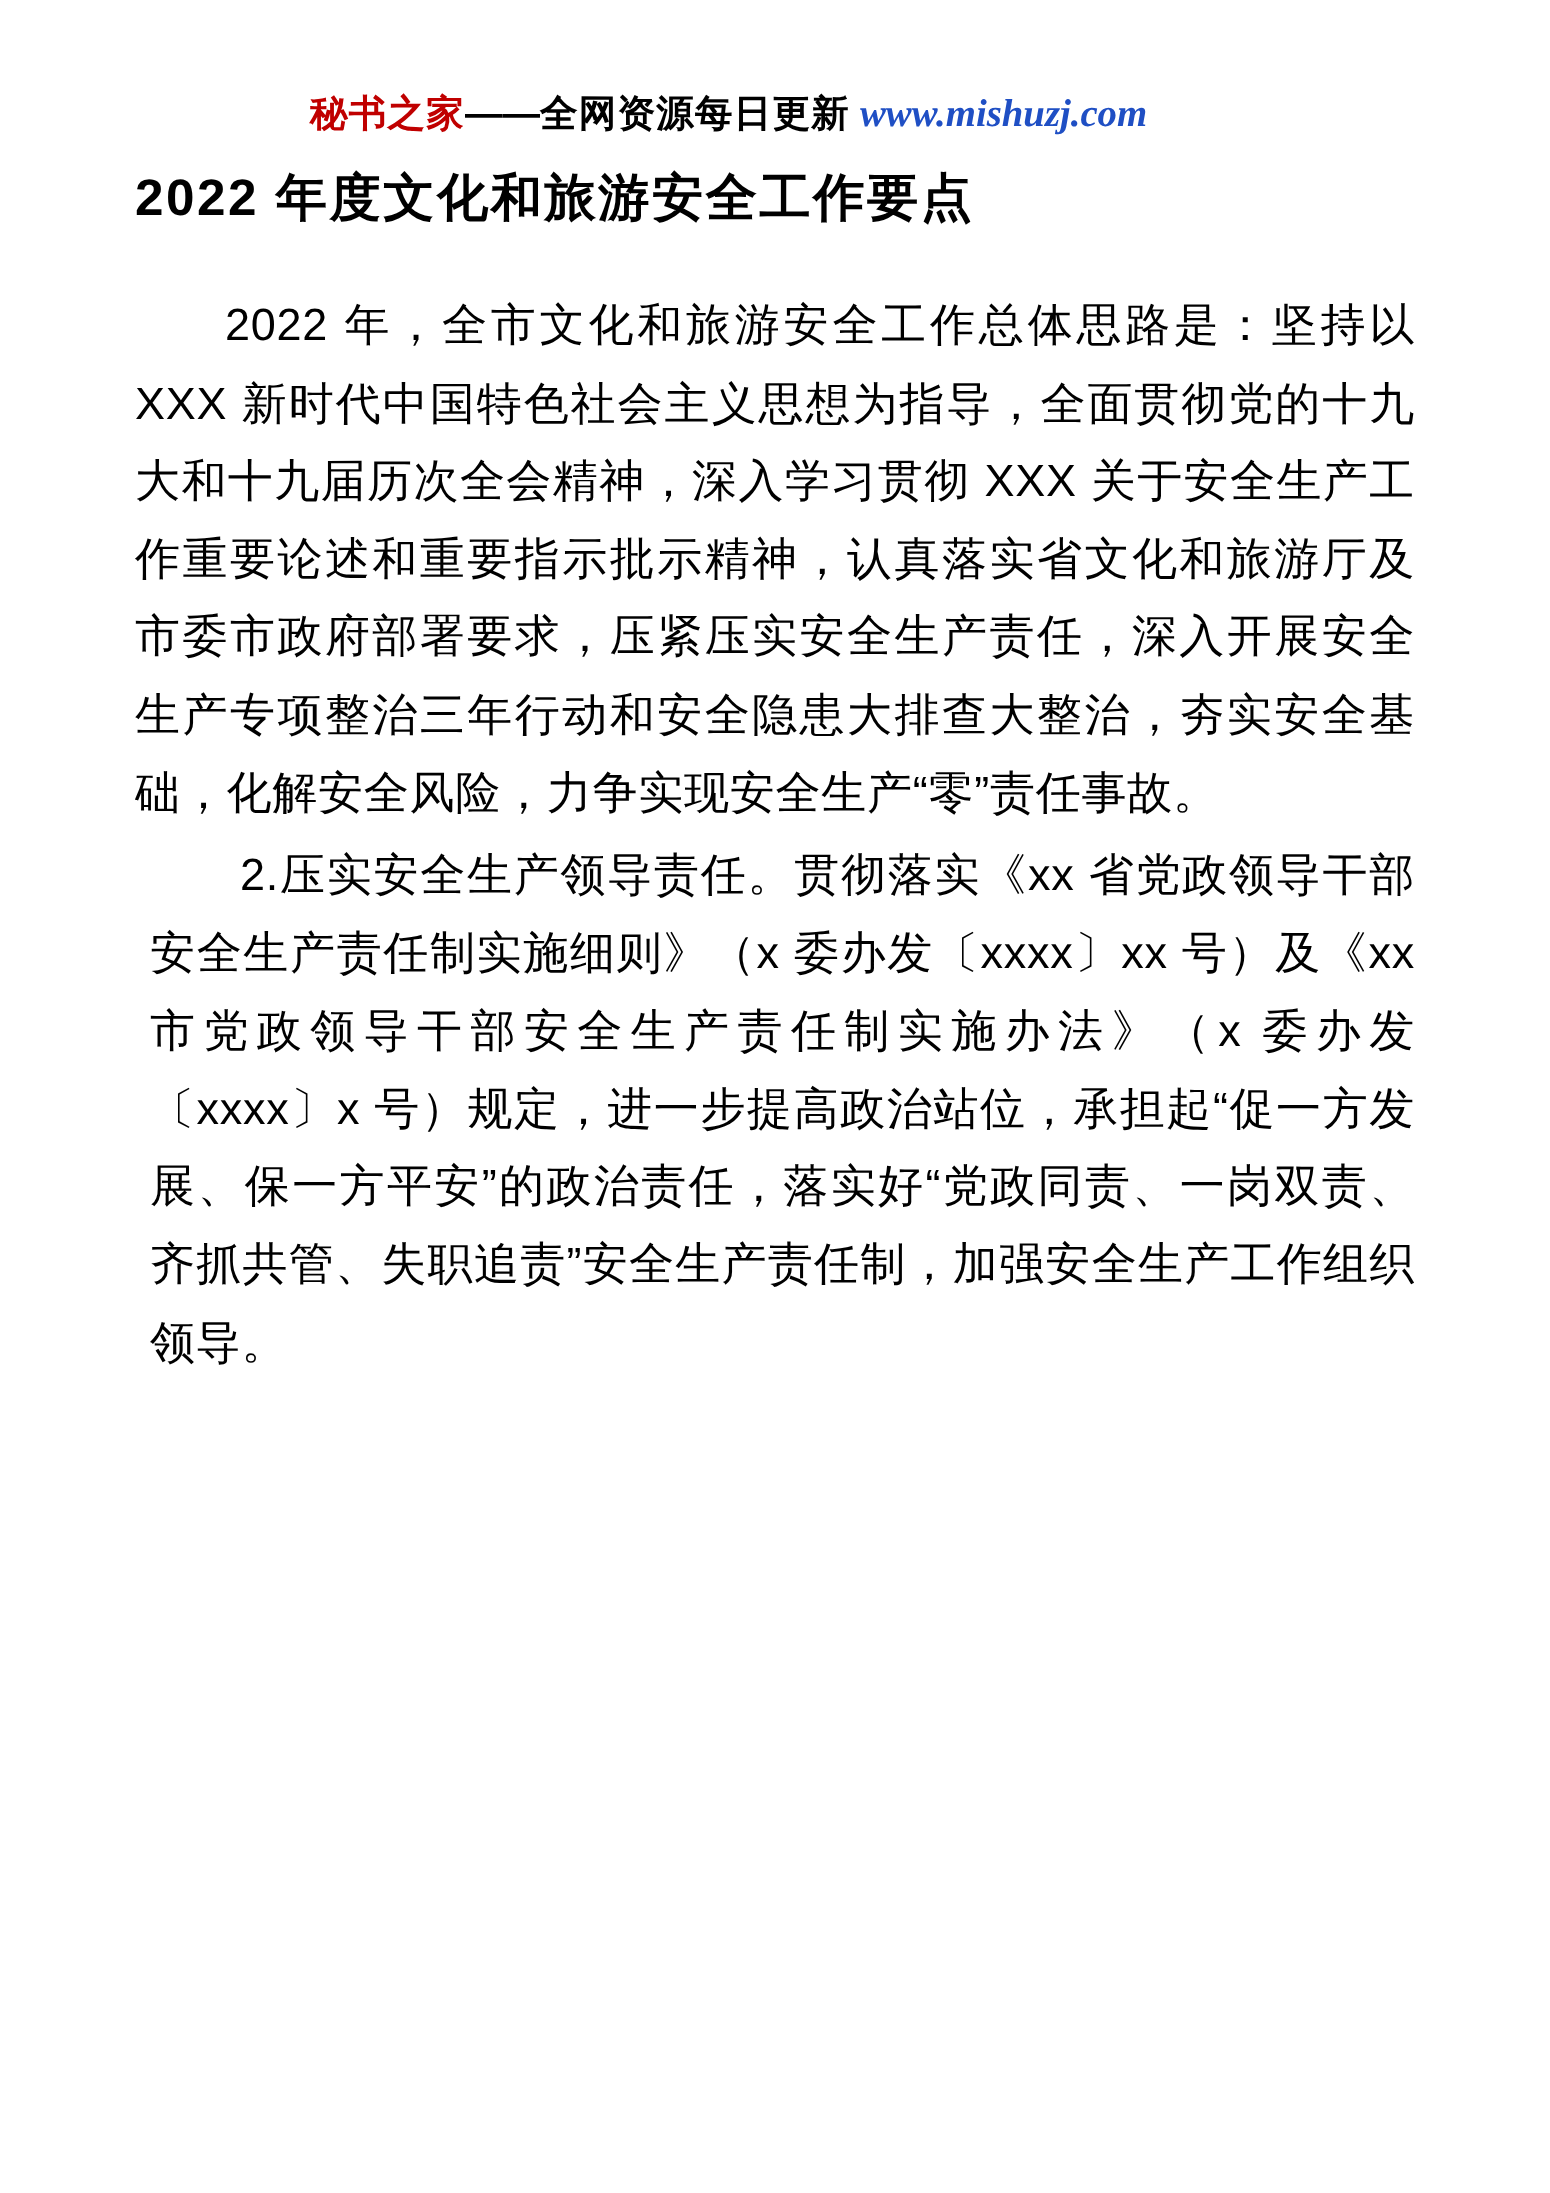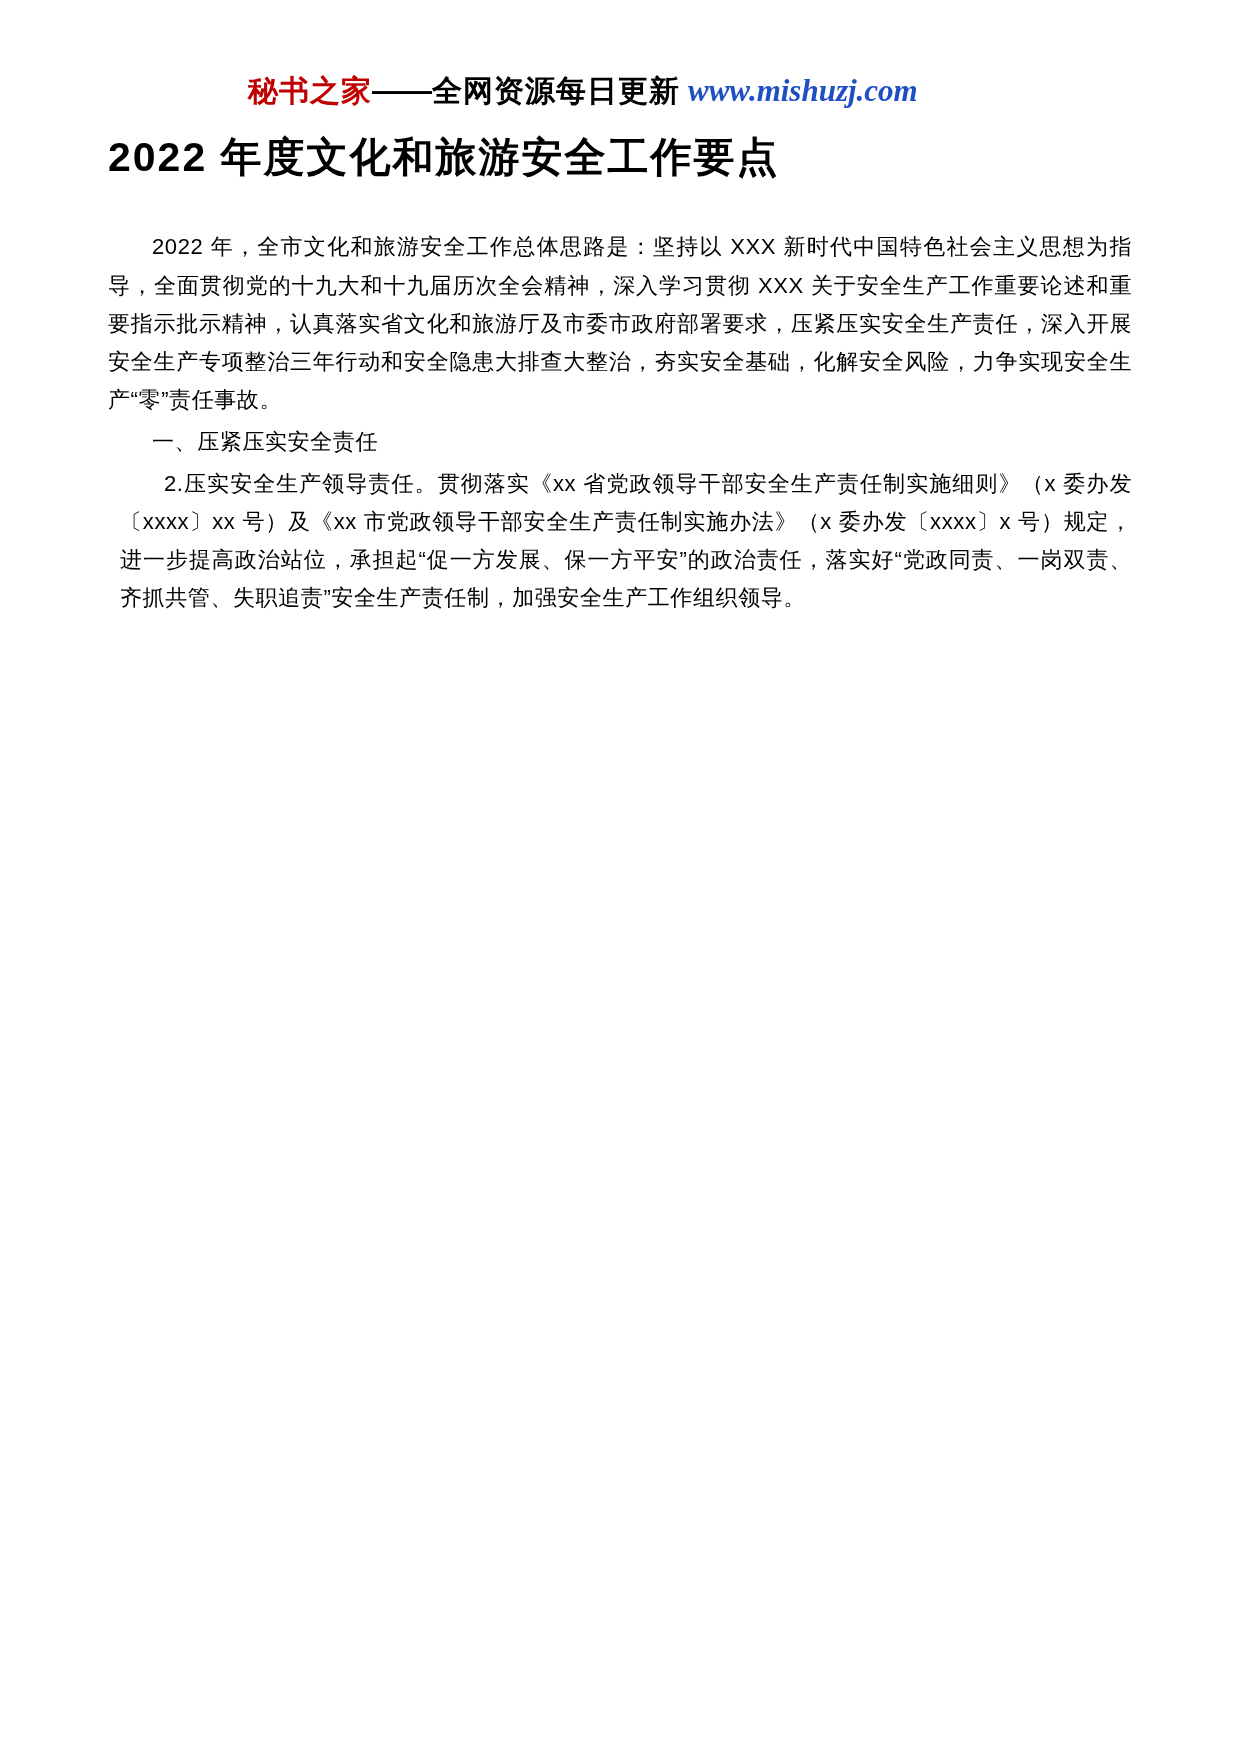--- a/index.html
+++ b/index.html
@@ -53,21 +53,21 @@
   }
   .doc-title {
     text-align: left;
     font-size: 41px;
     font-weight: bold;
     letter-spacing: 2px;
     margin: 22px 0 44px 0;
     line-height: 1.3;
   }
   .para {
-    font-size: 22px;
+    font-size: 36px;
     line-height: 1.73;
     text-align: justify;
     text-justify: inter-ideograph;
     text-indent: 2em;
     margin: 0 0 4px 0;
     letter-spacing: 0.6px;
   }
   .para.last {
     margin-bottom: 0;
     margin-left: 12px;
@@ -78,16 +78,15 @@
 
 <div class="page">
 
   <div class="watermark">
     <span class="brand">秘书之家</span><span class="dash">——</span><span class="tagline">全网资源每日更新</span><span class="url">www.mishuzj.com</span>
   </div>
 
   <h1 class="doc-title">2022 年度文化和旅游安全工作要点</h1>
 
   <p class="para">2022 年，全市文化和旅游安全工作总体思路是：坚持以 XXX 新时代中国特色社会主义思想为指导，全面贯彻党的十九大和十九届历次全会精神，深入学习贯彻 XXX 关于安全生产工作重要论述和重要指示批示精神，认真落实省文化和旅游厅及市委市政府部署要求，压紧压实安全生产责任，深入开展安全生产专项整治三年行动和安全隐患大排查大整治，夯实安全基础，化解安全风险，力争实现安全生产“零”责任事故。</p>
-  <p class="para">一、压紧压实安全责任</p>
   <p class="para last">2.压实安全生产领导责任。贯彻落实《xx 省党政领导干部安全生产责任制实施细则》（x 委办发〔xxxx〕xx 号）及《xx 市党政领导干部安全生产责任制实施办法》（x 委办发〔xxxx〕x 号）规定，进一步提高政治站位，承担起“促一方发展、保一方平安”的政治责任，落实好“党政同责、一岗双责、齐抓共管、失职追责”安全生产责任制，加强安全生产工作组织领导。</p>
 
 </div>
 
 </body></html>

